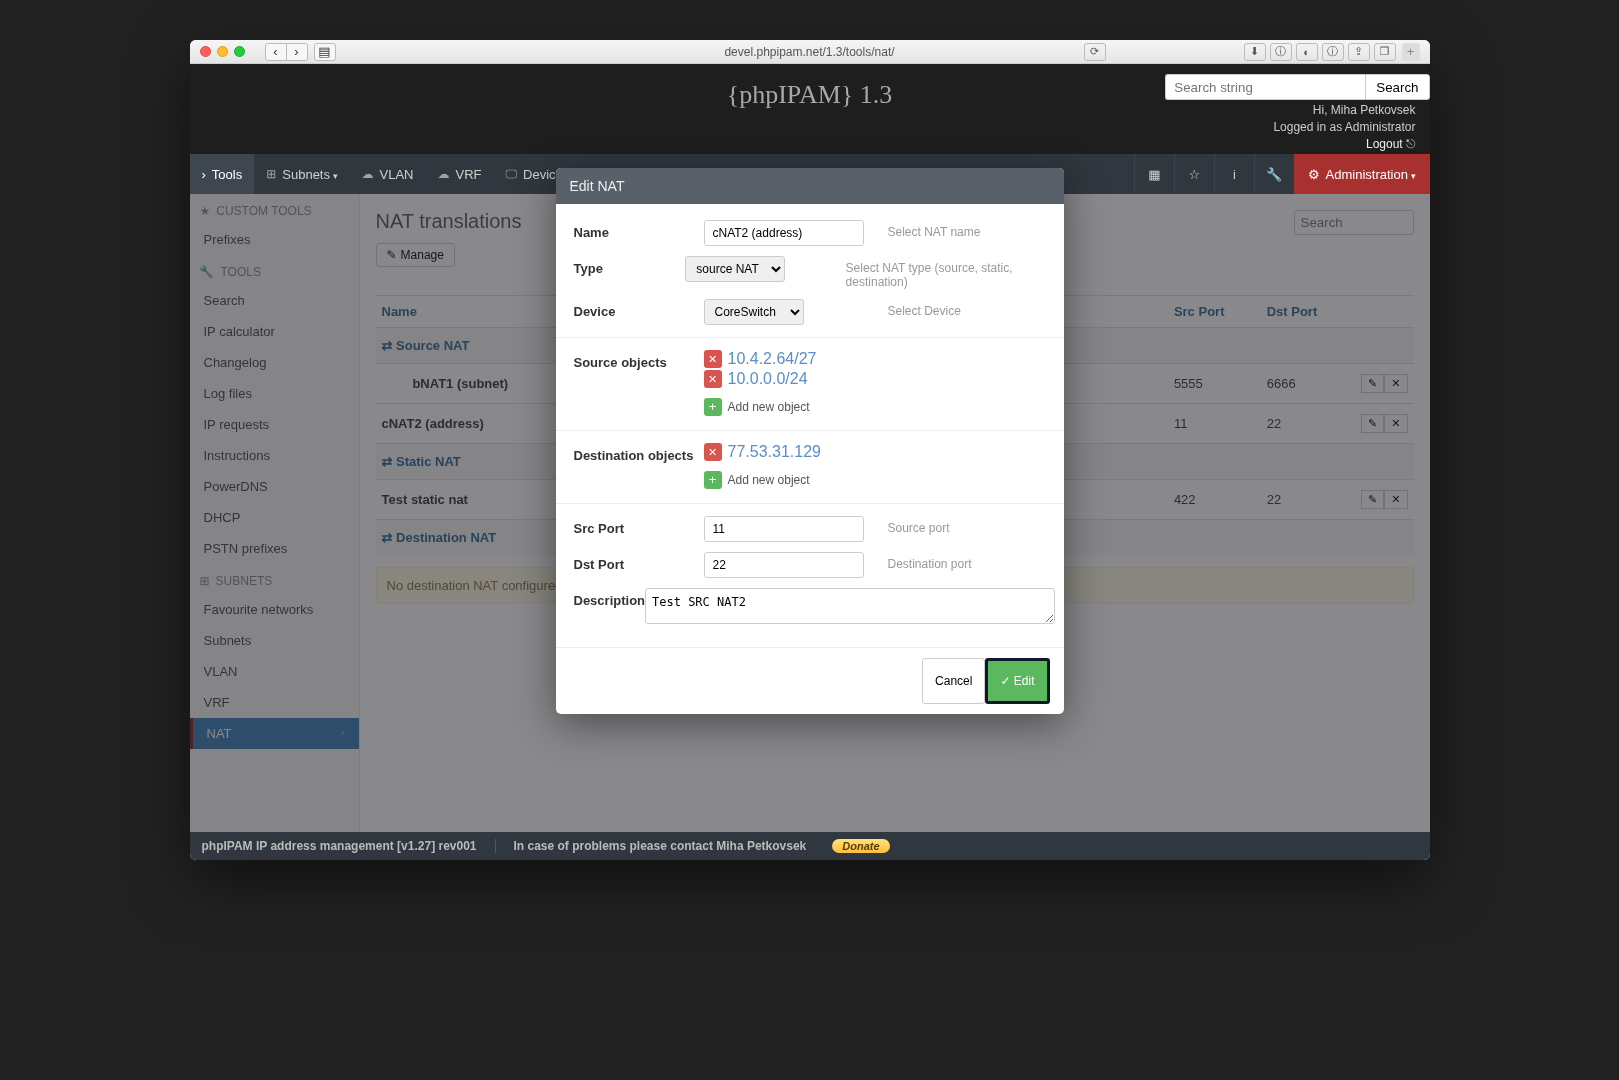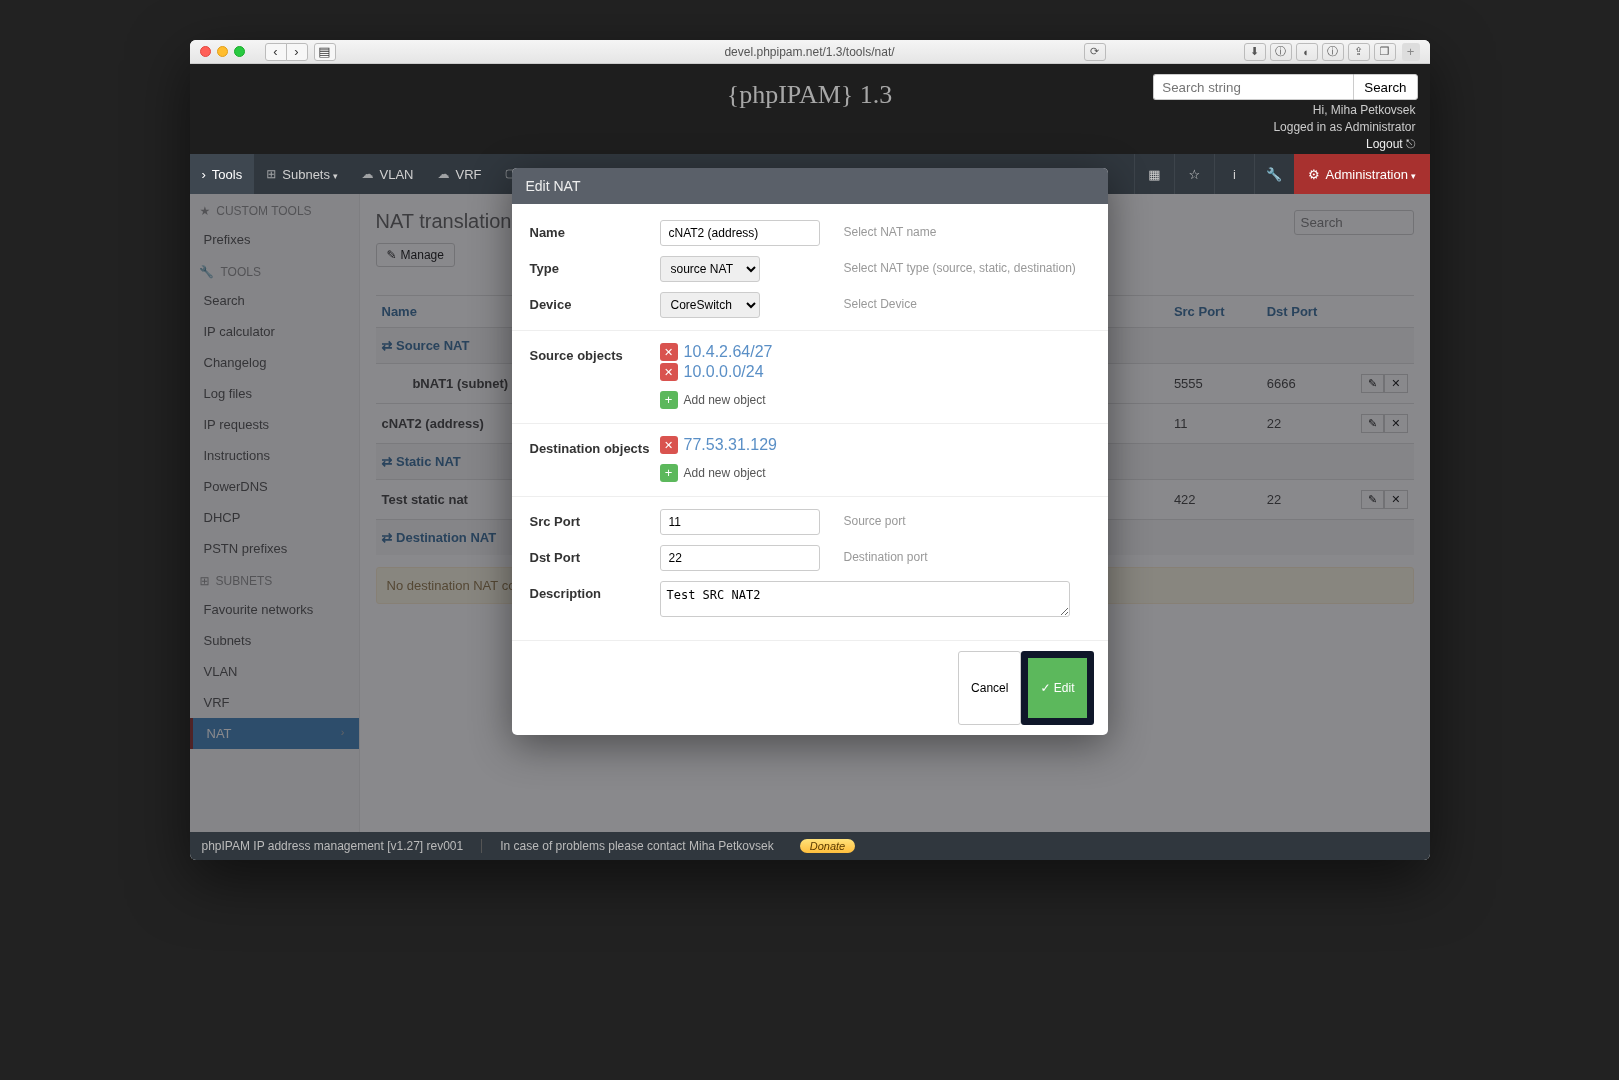--- a/index.html
+++ b/index.html
@@ -72,21 +72,21 @@
   text-align: center;
 }
 .app-title {
   color: #a7a7a7;
   font-family: Georgia, serif;
   font-size: 26px;
   padding-top: 16px;
 }
 .search-bar {
   position: absolute;
-  top: 10px; right: 12px;
+  top: 10px; right: 0;
   display: flex;
 }
 .search-input {
   width: 200px;
   height: 26px;
   padding: 0 8px;
   border: 1px solid #ccc;
   border-right: none;
   border-radius: 3px 0 0 3px;
 }
@@ -214,20 +214,21 @@
 }
 .footer {
   height: 28px;
   background: #30373e;
   color: #bbb;
   font-size: 12px;
   display:flex;
   align-items:center;
   padding: 0 12px;
   gap: 18px;
+  font-weight: bold;
 }
 .donate {
   margin-left: 8px;
   background: linear-gradient(#ffe27a,#ffbe3d);
   color:#5a3b00;
   padding: 1px 10px;
   border-radius: 10px;
   font-size: 11px;
   font-style: italic;
   text-align: center;
@@ -237,21 +238,21 @@
 .dim-overlay {
   position: absolute;
   inset: 0;
   background: rgba(40,40,45,.55);
   z-index: 5;
 }
 
 
 .modal {
   position: absolute;
-  width: 596px;
+  width: 508px;
   top: 128px;
   left: 50%;
   transform: translateX(-50%);
   background: #fff;
   border-radius: 5px;
   box-shadow: 0 10px 40px rgba(0,0,0,.45);
   z-index: 10;
   overflow: hidden;
 }
 .modal-header {
@@ -311,22 +312,22 @@
   border-top: 1px solid #eee;
   padding: 10px 14px;
   display: flex;
   justify-content: flex-end;
 }
 .btn-default {
   background:#fff; border:1px solid #ccc;
   padding:5px 12px; border-radius:3px; font-size:12px;
 }
 .btn-primary {
-  background:#5cb85c; border:7px solid #0f172a;
-  color:#fff; padding:23px 12px; border-radius:3px; font-size:12px;
+  background:#5cb85c; border:3px solid #0f172a;
+  color:#fff; padding:13px 12px; border-radius:3px; font-size:12px;
 }
 .caret-ico::after { content:"▾"; font-size:9px; margin-left:3px; }
 .chev-l::after { content:"‹"; }
 .chev-r::after { content:"›"; }
 .sidebar-chev { float: right; color: #aaa; font-size: 11px; }
 </style>
 </head>
 <body>
 
 <div class="shadow-wrap">

